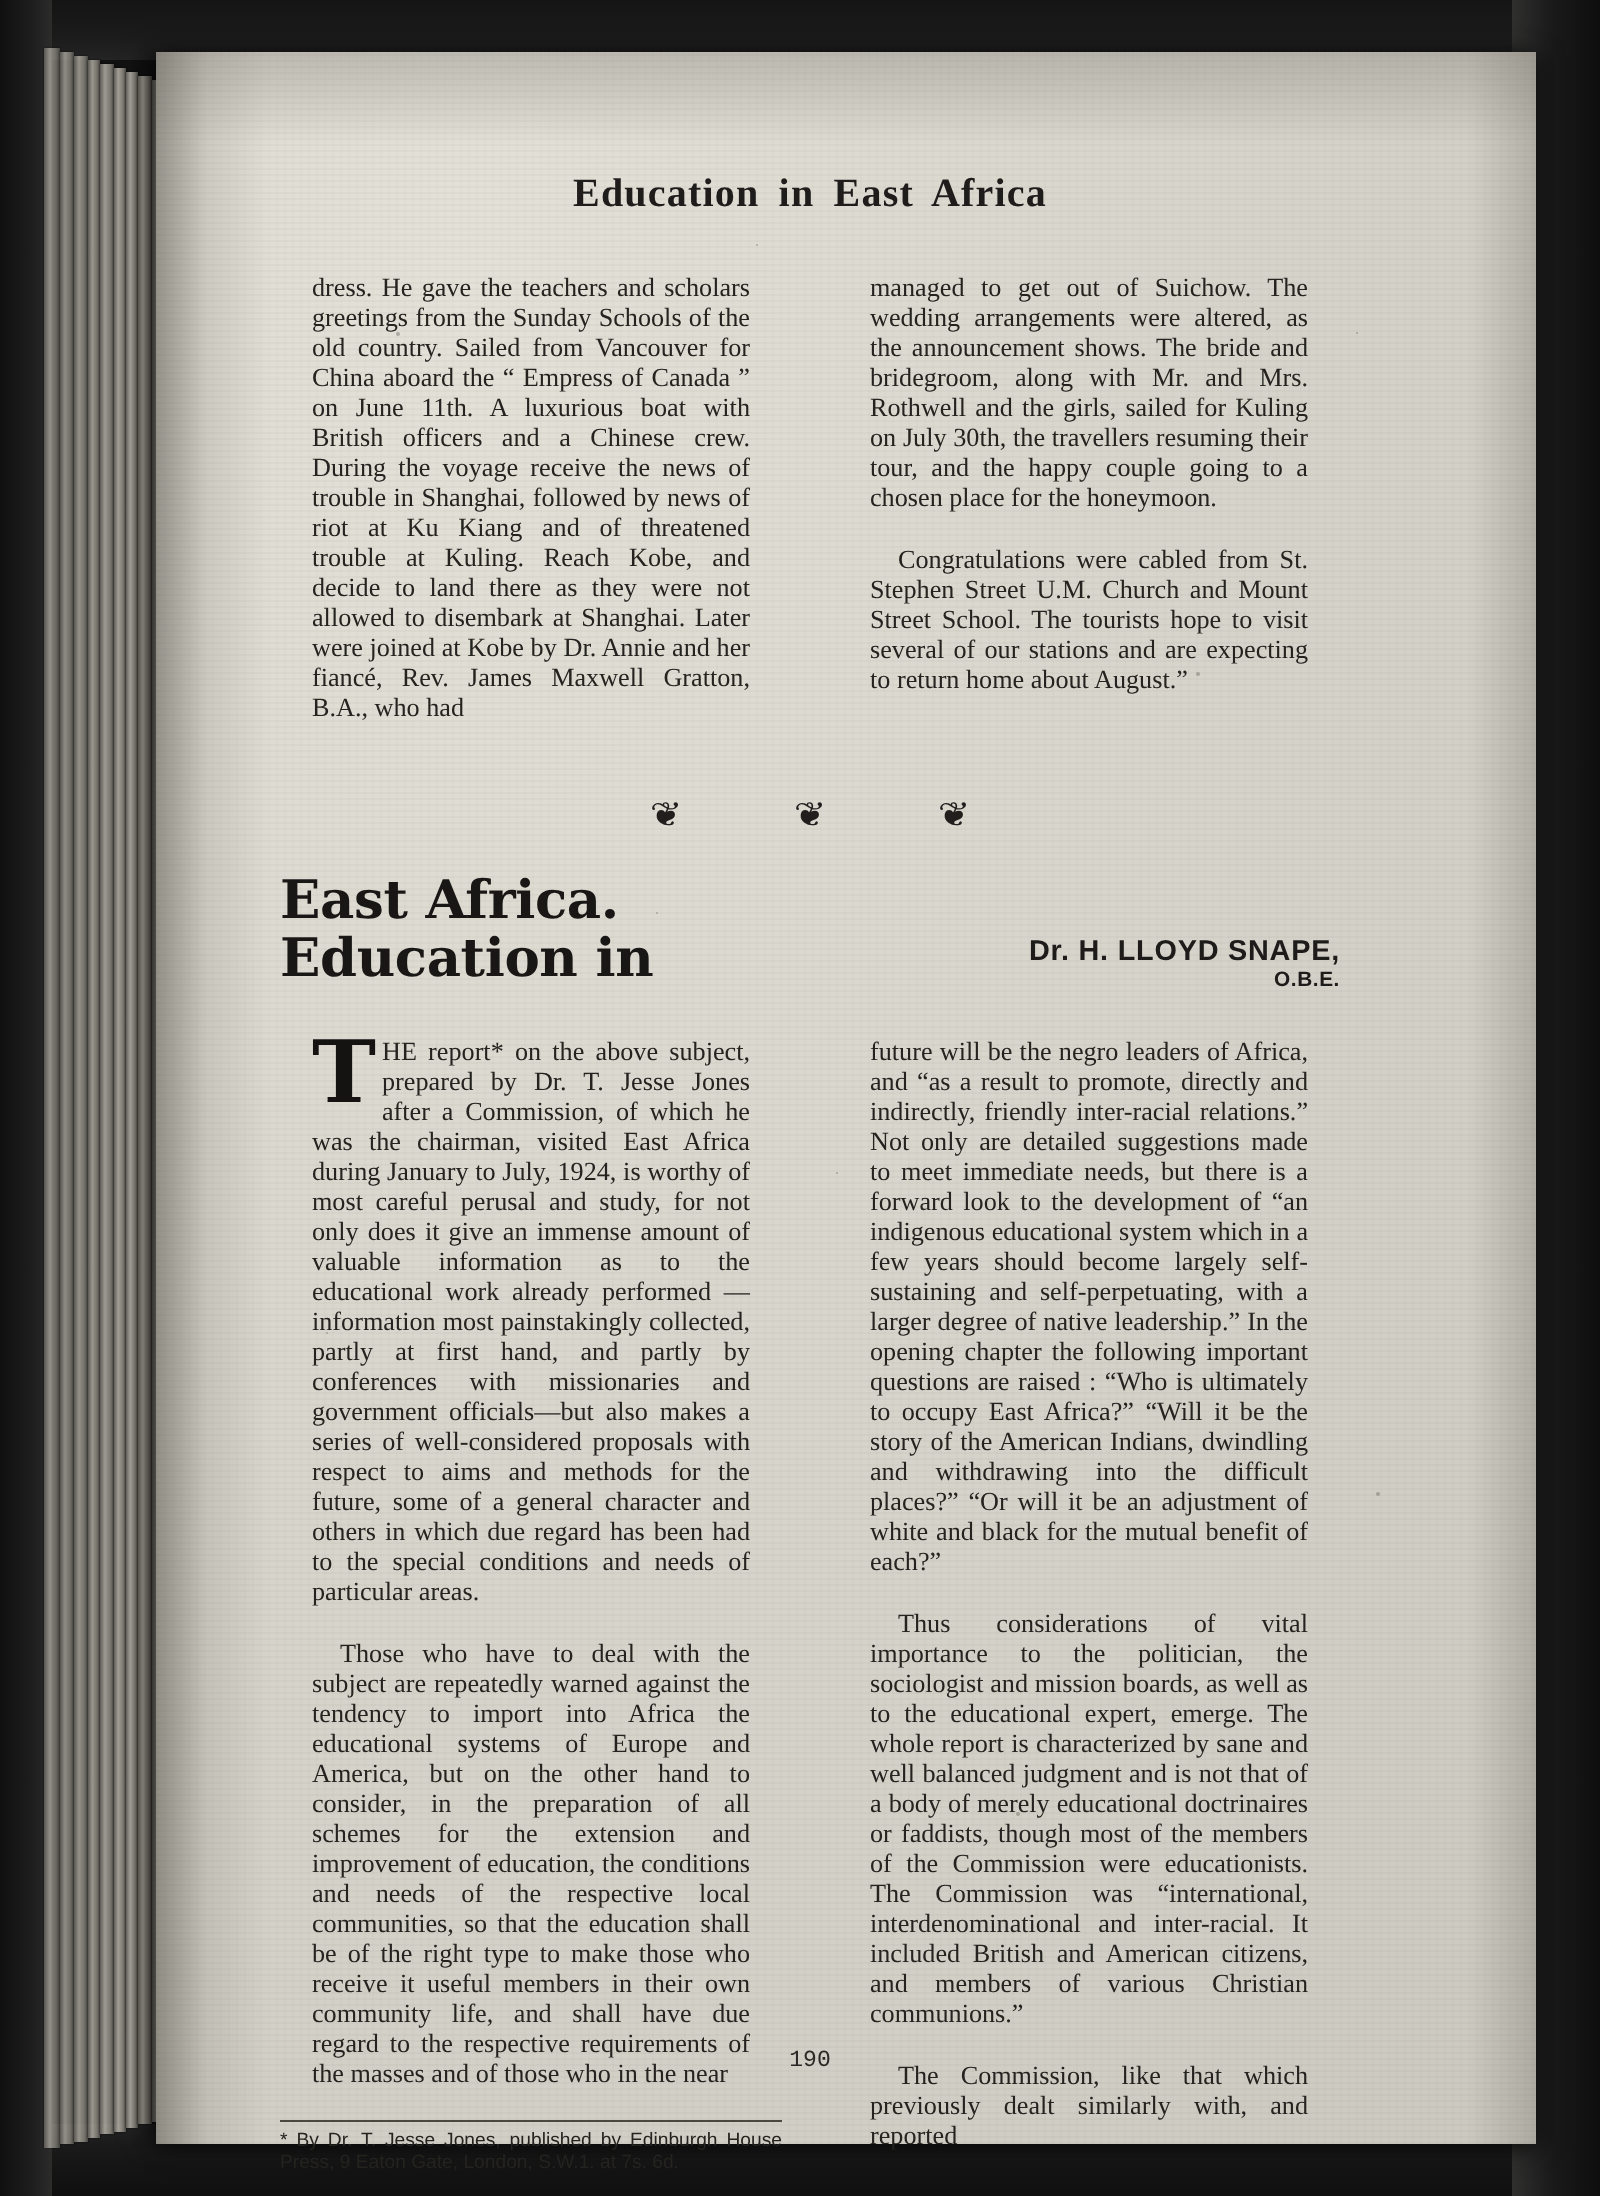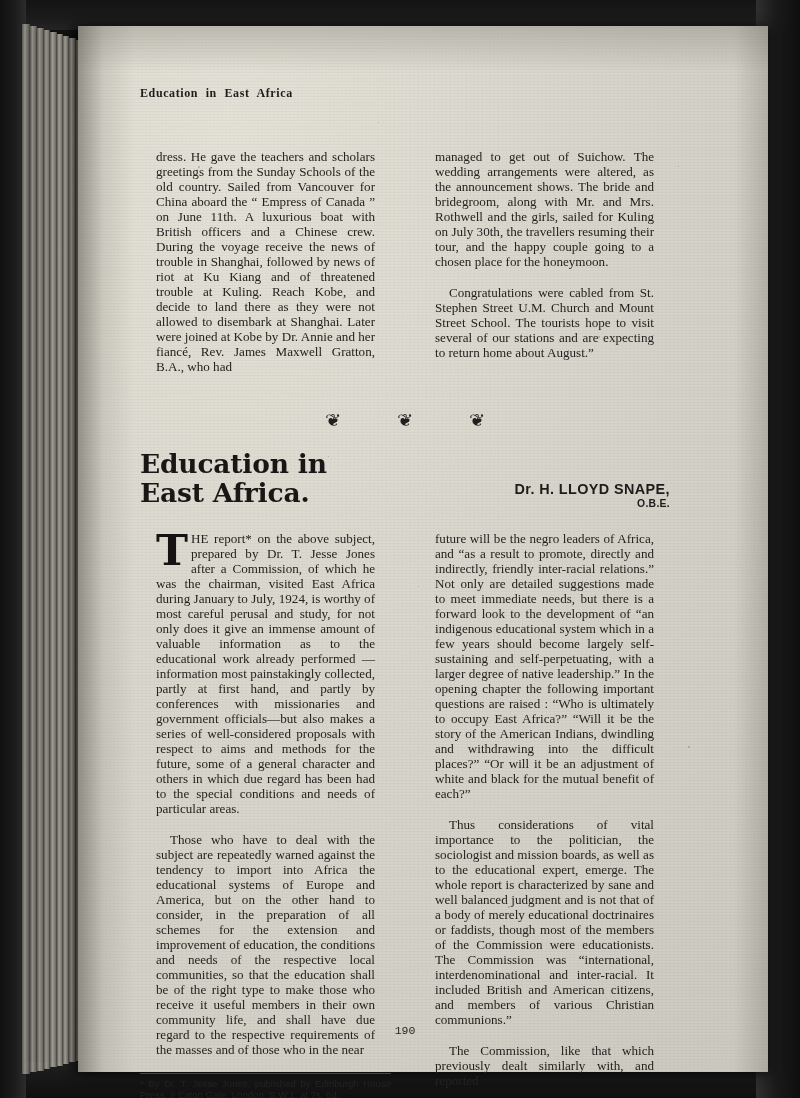--- a/index.html
+++ b/index.html
@@ -45,22 +45,22 @@
      background:linear-gradient(90deg, rgba(60,57,50,.45) 0%, rgba(120,116,106,.18) 45%, rgba(255,255,255,0) 100%);}
   .topsoil{position:absolute;left:0;top:0;width:100%;height:46px;
      background:linear-gradient(180deg, rgba(96,92,84,.28) 0%, rgba(255,255,255,0) 100%);}
   .rightsoil{position:absolute;right:0;top:0;width:34px;height:100%;
      background:linear-gradient(270deg, rgba(90,86,78,.26) 0%, rgba(255,255,255,0) 100%);}
 
   
   .content{position:absolute;left:62px;top:60px;width:530px;color:#232221;}
 
   .running-head{
-    text-align:left;font-weight:bold;font-size:12px;letter-spacing:.6px;
-    word-spacing:4px;color:#1e1d1c;margin-bottom:32px;
+    text-align:center;font-weight:bold;font-size:20px;letter-spacing:.6px;
+    word-spacing:4px;color:#1e1d1c;margin-bottom:11px;
   }
 
   .cols{display:flex;gap:28px;}
   .col{width:251px;}
 
   .bodytext{
     font-size:13.1px;line-height:15.0px;text-align:justify;
     text-justify:inter-word;color:#24231f;
     -webkit-hyphens:none;hyphens:none;
   }
@@ -150,22 +150,22 @@
       </div>
 
       <div class="ornaments">
         <span class="fleuron">❦</span>
         <span class="fleuron">❦</span>
         <span class="fleuron">❦</span>
       </div>
 
       <div class="headblock">
         <div class="article-title">
+          <div>East Africa.</div>
           <div>Education in</div>
-          <div>East Africa.</div>
         </div>
         <div class="byline-wrap">
           <div class="byline">Dr. H. LLOYD SNAPE,</div>
           <div class="byline-sub">O.B.E.</div>
         </div>
       </div>
 
       <div class="artcols">
         <div class="col">
           <div class="bodytext">

